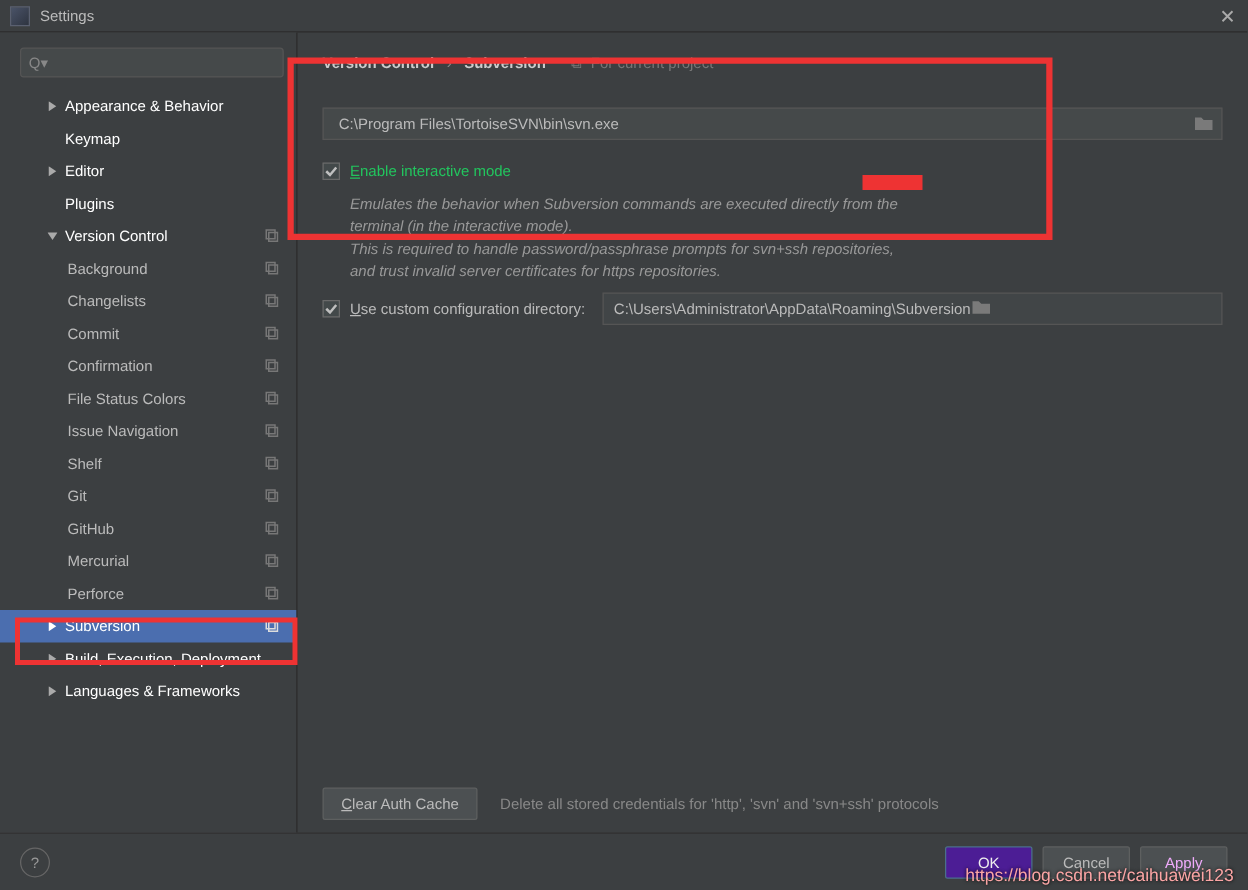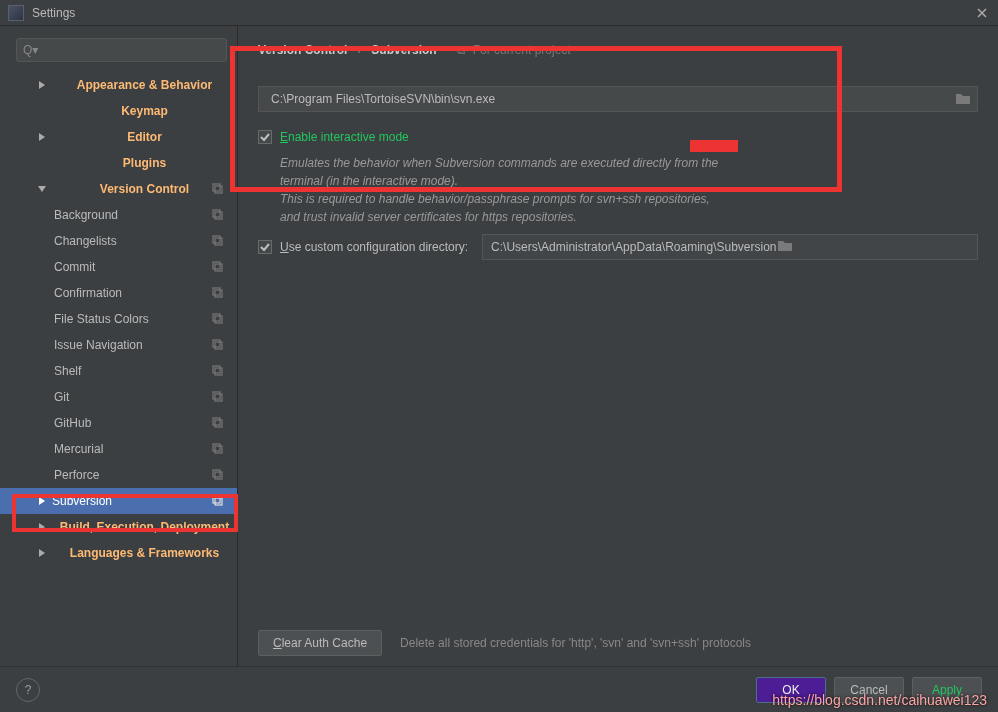--- a/index.html
+++ b/index.html
@@ -69,21 +69,21 @@
 
 .tree { padding-top: 2px; }
 .tree-item {
   display: flex;
   align-items: center;
   height: 26px;
   padding-left: 16px;
   cursor: pointer;
   position: relative;
 }
-.tree-item.bold > .ti-label { font-weight: bold; color: #fdba74; text-align: center; }
+.tree-item.bold > .ti-label { font-weight: normal; color: #ffffff; }
 .tree-item .tri {
   width: 12px; height: 12px;
   display: inline-flex; align-items: center; justify-content: center;
   margin-right: 4px;
 }
 .tree-item .tri svg { width: 8px; height: 8px; fill: #aaa; }
 .tree-item .ti-label { flex: 1; }
 .tree-item.child { padding-left: 54px; }
 .tree-item.child2 { padding-left: 36px; }
 .tree-item .copy-icon {
@@ -232,21 +232,21 @@
   color: #999;
   display: flex; align-items: center; justify-content: center;
   cursor: pointer;
 }
 .bottom-bar .spacer { flex: 1; }
 .btn-primary {
   background: #4c1d95;
   border: 1px solid #4a708b;
   color: #eeeeee;
 }
-.btn-disabled { color: #22c55e; }
+.btn-disabled { color: #f0abfc; }
 .bottom-bar .btn { min-width: 70px; justify-content: center; margin-left: 8px; }
 
 .watermark {
   position: absolute;
   right: 11px; bottom: 4px;
   color: #fca5a5;
   font-size: 14px;
   text-shadow: 0 0 3px #000;
 }
 </style>
@@ -445,21 +445,21 @@
           </svg>
       </span>
       <span class="cr-label">
         <span class="ul">E</span><span>nable interactive mode</span>
       </span>
     </div>
 
     <div class="desc-block">
       <div>Emulates the behavior when Subversion commands are executed directly from the</div>
       <div>terminal (in the interactive mode).</div>
-      <div>This is required to handle behavior/passphrase prompts for svn+ssh repositories,</div>
+      <div>This is required to handle password/passphrase prompts for svn+ssh repositories,</div>
       <div>and trust invalid server certificates for https repositories.</div>
     </div>
 
     <div class="cfg-row">
       <span class="chk">
         <svg viewBox="0 0 10 10">
             <path d="M1 5 L4 8 L9 2"></path>
           </svg>
       </span>
       <span class="cfg-label cr-label">

